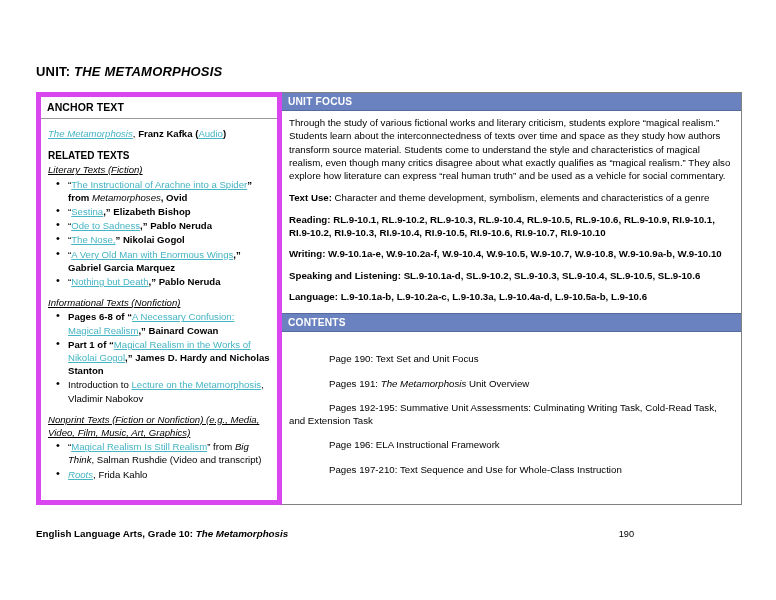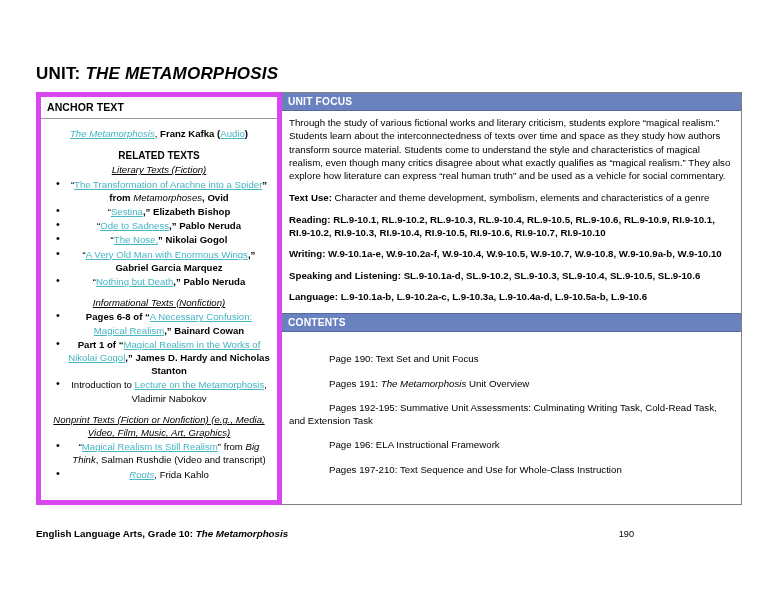--- a/index.html
+++ b/index.html
@@ -19,21 +19,21 @@
     position: absolute;
     left: 0; top: 0;
     width: 776px;
     height: 600px;
     background: #ffffff;
   }
   .page-title {
     position: absolute;
     left: 36px;
     top: 64px;
-    font-size: 17px;
+    font-size: 13px;
     font-weight: bold;
     letter-spacing: 0.2px;
     white-space: nowrap;
   }
   .page-title .ital {
     font-style: italic;
   }
 
   
   .doc-table {
@@ -72,21 +72,20 @@
     font-size: 10.5px;
     font-weight: bold;
     border-bottom: 1px solid #9a9a9a;
     background: #ffffff;
     letter-spacing: 0.1px;
   }
   .left-body {
     padding: 8px 7px 0 7px;
     font-size: 9.6px;
     line-height: 13.2px;
-    text-align: center;
   }
 
   
   .bar {
     box-sizing: border-box;
     background: #6b82c0;
     color: #ffffff;
     font-size: 10.2px;
     font-weight: bold;
     letter-spacing: 0.2px;
@@ -197,21 +196,21 @@
       <div class="left-body">
 
         <div class="anchor-line">
           <span class="lnk ital">The Metamorphosis</span><span>, </span><span class="bold">Franz Kafka (</span><span class="lnk">Audio</span><span class="bold">)</span>
         </div>
 
         <div class="sec-head">RELATED TEXTS</div>
 
         <div class="sub-head">Literary Texts (Fiction)</div>
         <ul class="texts">
-          <li><span>“</span><span class="lnk">The Transformation of Arachne into a Spider</span><span class="bold">” from </span><span class="ital">Metamorphoses</span><span class="bold">, Ovid</span></li>
+          <li><span>“</span><span class="lnk">The Instructional of Arachne into a Spider</span><span class="bold">” from </span><span class="ital">Metamorphoses</span><span class="bold">, Ovid</span></li>
           <li><span>“</span><span class="lnk">Sestina</span><span class="bold">,” Elizabeth Bishop</span></li>
           <li><span>“</span><span class="lnk">Ode to Sadness</span><span class="bold">,” Pablo Neruda</span></li>
           <li><span>“</span><span class="lnk">The Nose,</span><span class="bold">” Nikolai Gogol</span></li>
           <li><span>“</span><span class="lnk">A Very Old Man with Enormous Wings</span><span class="bold">,” Gabriel Garcia Marquez</span></li>
           <li><span>“</span><span class="lnk">Nothing but Death</span><span class="bold">,” Pablo Neruda</span></li>
         </ul>
 
         <div class="sub-head multi">Informational Texts (Nonfiction)</div>
         <ul class="texts">
           <li><span class="bold">Pages 6-8 of “</span><span class="lnk">A Necessary Confusion: Magical Realism</span><span class="bold">,” Bainard Cowan</span></li>

